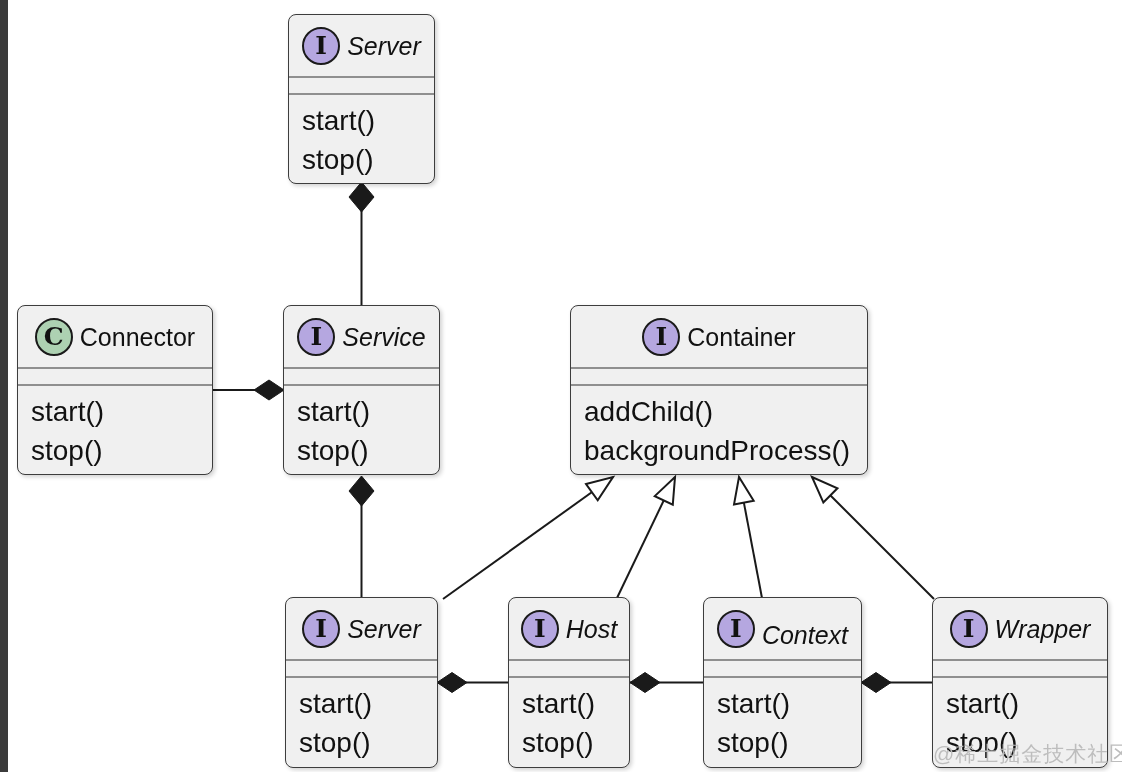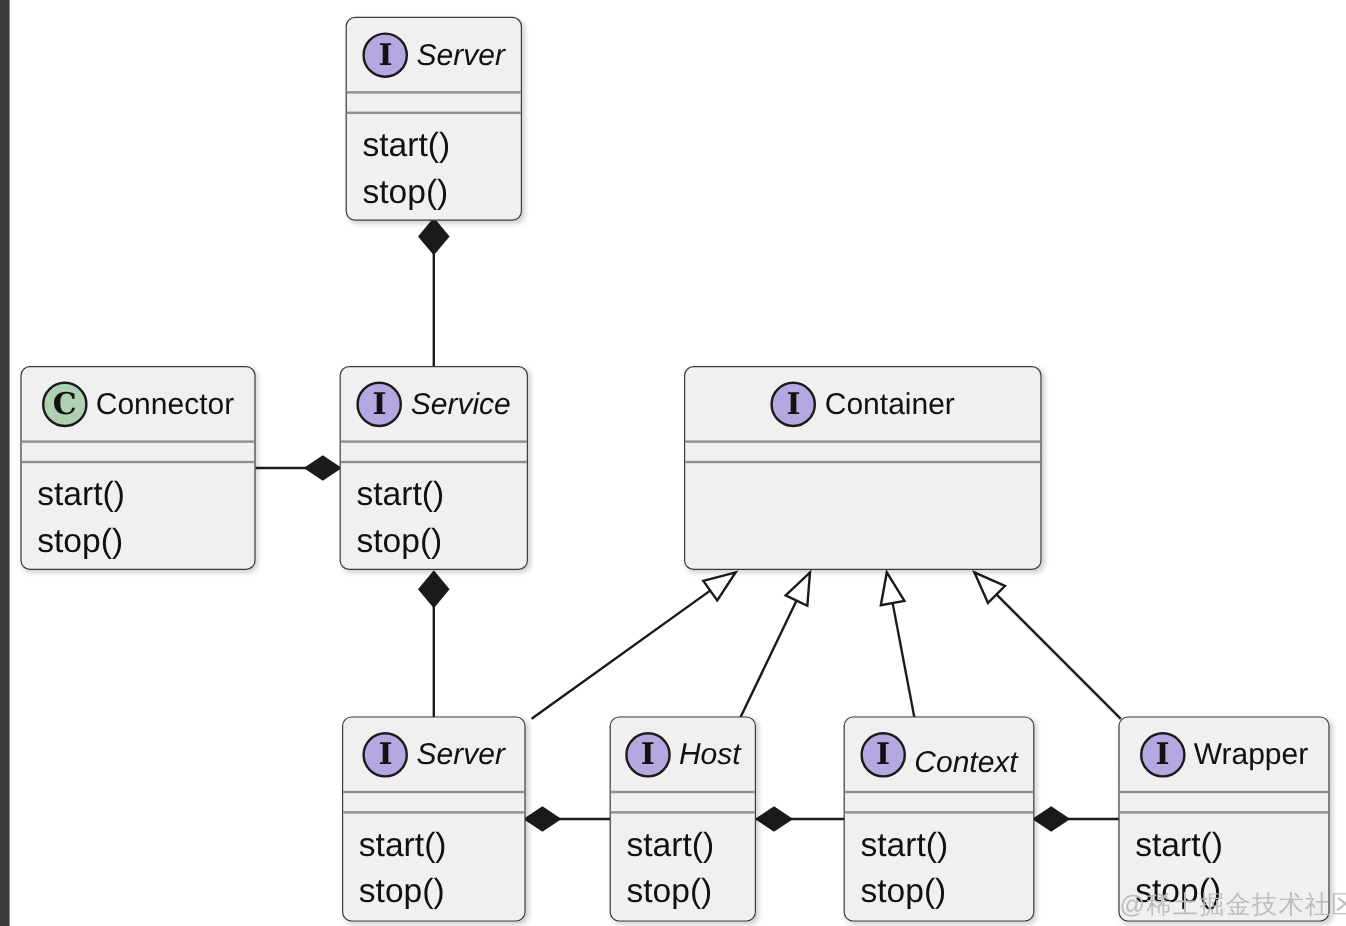--- a/index.html
+++ b/index.html
@@ -124,20 +124,24 @@
   </div>
 </div>
 
 <div class="uml-box" style="left:570px;top:305px;width:298px;height:170px;">
   <div class="box-header">
     <span class="icon-circle" style="background: rgb(181, 167, 224);">I</span>
     <span class="class-name" style="">Container</span>
   </div>
   <div class="divider d1"></div>
   <div class="divider d2"></div>
+  <div class="methods">
+    <div class="method">addChild()</div>
+    <div class="method">backgroundProcess()</div>
+  </div>
 </div>
 
 <div class="uml-box" style="left:285px;top:597px;width:153px;height:171px;">
   <div class="box-header">
     <span class="icon-circle" style="background: rgb(181, 167, 224);">I</span>
     <span class="class-name" style="font-style: italic;">Server</span>
   </div>
   <div class="divider d1"></div>
   <div class="divider d2"></div>
   <div class="methods">
@@ -168,21 +172,21 @@
   <div class="divider d2"></div>
   <div class="methods">
     <div class="method">start()</div>
     <div class="method">stop()</div>
   </div>
 </div>
 
 <div class="uml-box" style="left:932px;top:597px;width:176px;height:171px;">
   <div class="box-header">
     <span class="icon-circle" style="background: rgb(181, 167, 224);">I</span>
-    <span class="class-name" style="">Wrapper</span>
+    <span class="class-name" style="font-style: italic;">Wrapper</span>
   </div>
   <div class="divider d1"></div>
   <div class="divider d2"></div>
   <div class="methods">
     <div class="method">start()</div>
     <div class="method">stop()</div>
   </div>
 </div>
 
 <div class="watermark">@稀土掘金技术社区</div>

